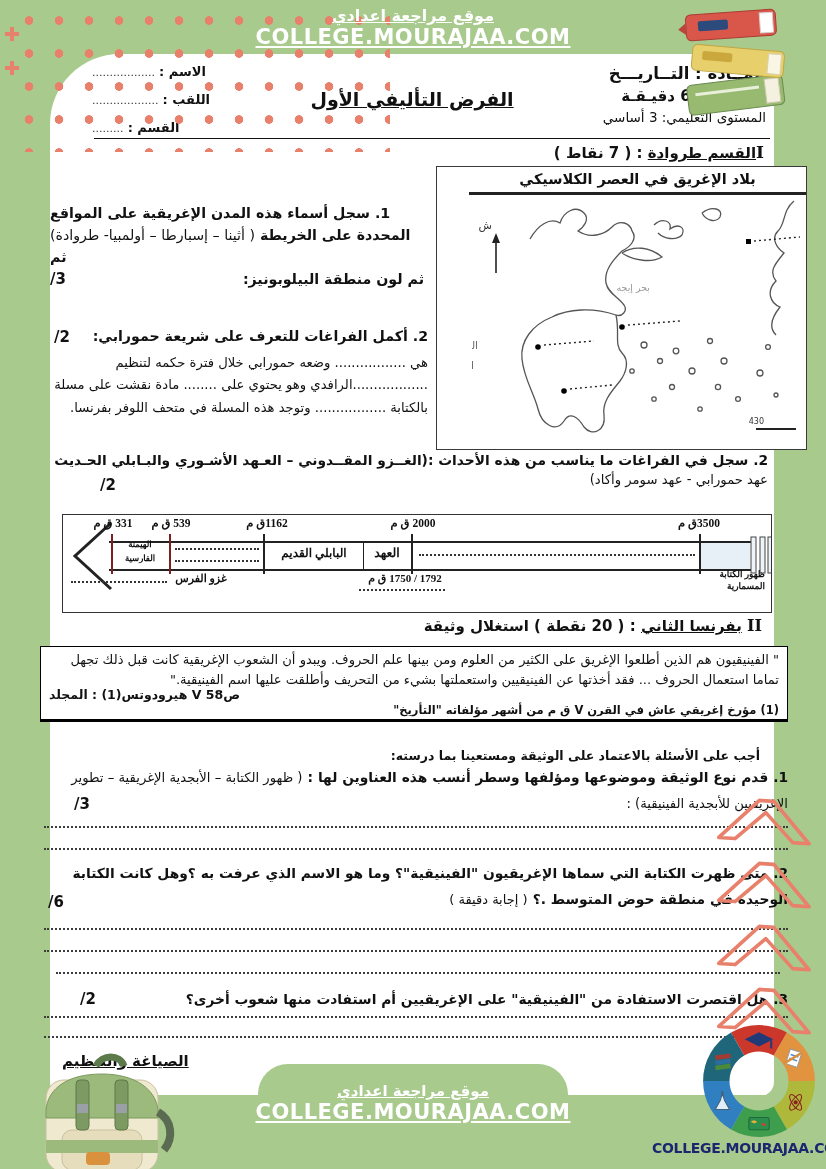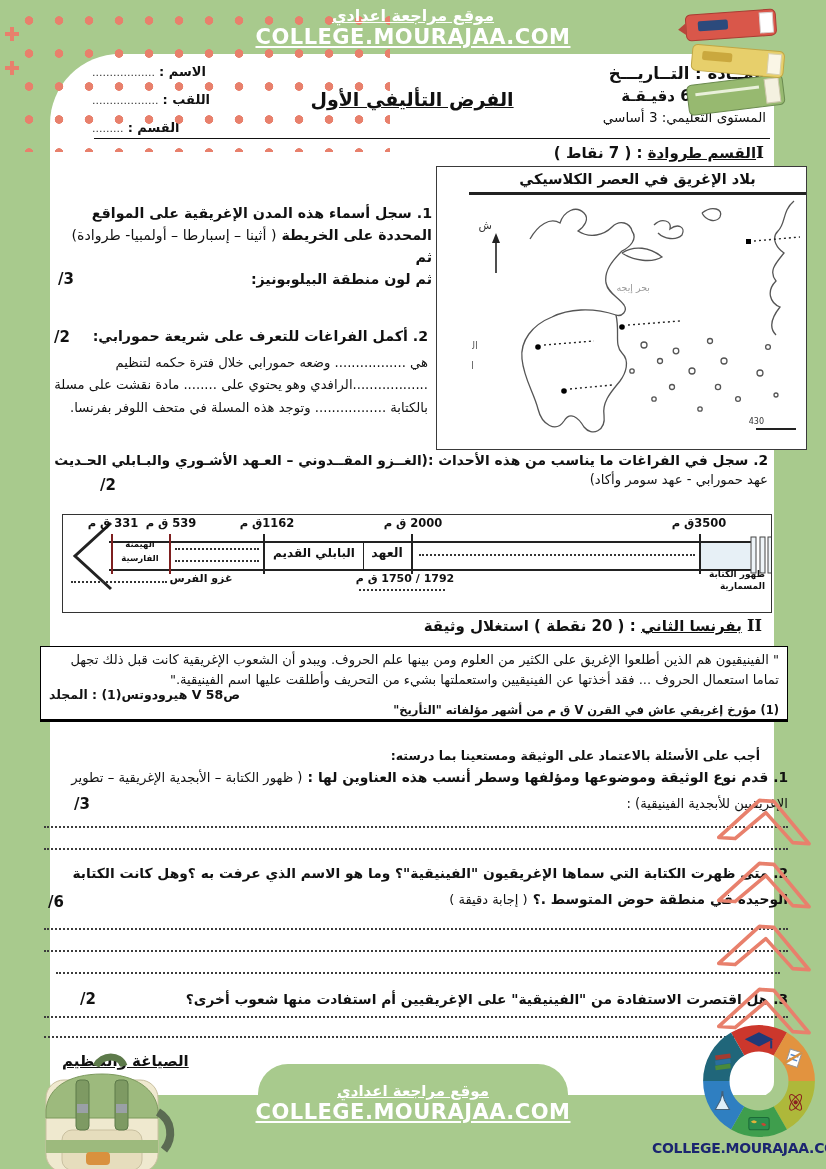--- a/index.html
+++ b/index.html
@@ -27,33 +27,33 @@
   .meta-right .d{font-size:15px;font-weight:bold;margin-top:4px;}
   .meta-right .v{font-size:13.5px;margin-top:4px;}
   .ruleline{position:absolute;left:44px;right:4px;top:84px;border-top:1.6px solid #111;}
   .sec-head{position:absolute;right:10px;top:88px;font-size:15px;font-weight:bold;}
   .sec-head .nm{text-decoration:underline;}
   .sec-head .rn{font-family:"DejaVu Serif",serif;font-size:17px;}
   
   .map-box{position:absolute;left:386px;top:112px;width:337px;height:282px;border:1.5px solid #3a3a3a;background:#fff;padding-left:32px;}
   .map-title{height:25px;line-height:25px;text-align:center;font-size:14.5px;font-weight:bold;border-bottom:3px solid #222;}
   
-  .q1{position:absolute;left:8px;top:148px;width:374px;font-size:14.2px;font-weight:bold;line-height:1.55;text-align:right;}
+  .q1{position:absolute;left:0;top:148px;width:374px;font-size:14.2px;font-weight:bold;line-height:1.55;text-align:left;}
   .q1 .cities{font-weight:normal;}
   .mark{direction:ltr;unicode-bidi:isolate;font-weight:bold;font-size:15px;}
   .q1 .markrow{display:flex;justify-content:space-between;direction:rtl;}
   .q2h{position:absolute;left:4px;top:274px;width:374px;text-align:right;}
   .q2h .hd{display:flex;justify-content:space-between;direction:rtl;font-size:14.2px;font-weight:bold;}
   .q2h .bd{margin-top:6px;font-size:13.2px;line-height:1.7;text-align:right;}
   .qev{position:absolute;left:4px;top:398px;width:714px;}
   .qev .l1{font-size:13.8px;font-weight:bold;}
   .qev .l2{font-size:13.2px;padding-left:40px;margin-top:4px;}
   .qev .mark{position:absolute;left:46px;top:24px;}
   
-  .tl{position:absolute;left:12px;top:460px;width:708px;height:97px;border:1.2px solid #333;overflow:hidden;background:#fff;}
+  .tl{position:absolute;left:12px;top:460px;width:708px;height:97px;border:1.2px solid #333;overflow:hidden;background:#fff;font-family:Liberation Serif, serif;}
   .tl .date{position:absolute;top:1px;width:64px;text-align:center;font-size:11.5px;font-weight:bold;white-space:nowrap;}
   .tl .tick{position:absolute;top:19px;height:40px;width:0;border-left:2px solid #222;}
   .tl .tick.red{border-left-color:#7e1f1f;}
   .tl .tick.thin{top:26px;height:29px;border-left-width:1.4px;}
   .tl .tdot{position:absolute;border-top:2px dotted #333;height:0;}
   .tl .lab{position:absolute;font-weight:bold;text-align:center;white-space:nowrap;}
   .tl-caption{position:absolute;left:110px;top:71px;width:450px;text-align:center;font-size:14px;font-weight:bold;margin-top:36px;}
   
   .sec2-head{position:absolute;right:12px;top:562px;font-size:15px;font-weight:bold;}
   .doc-box{position:absolute;left:-10px;top:592px;width:748px;border:1.2px solid #000;border-bottom:3px solid #000;

